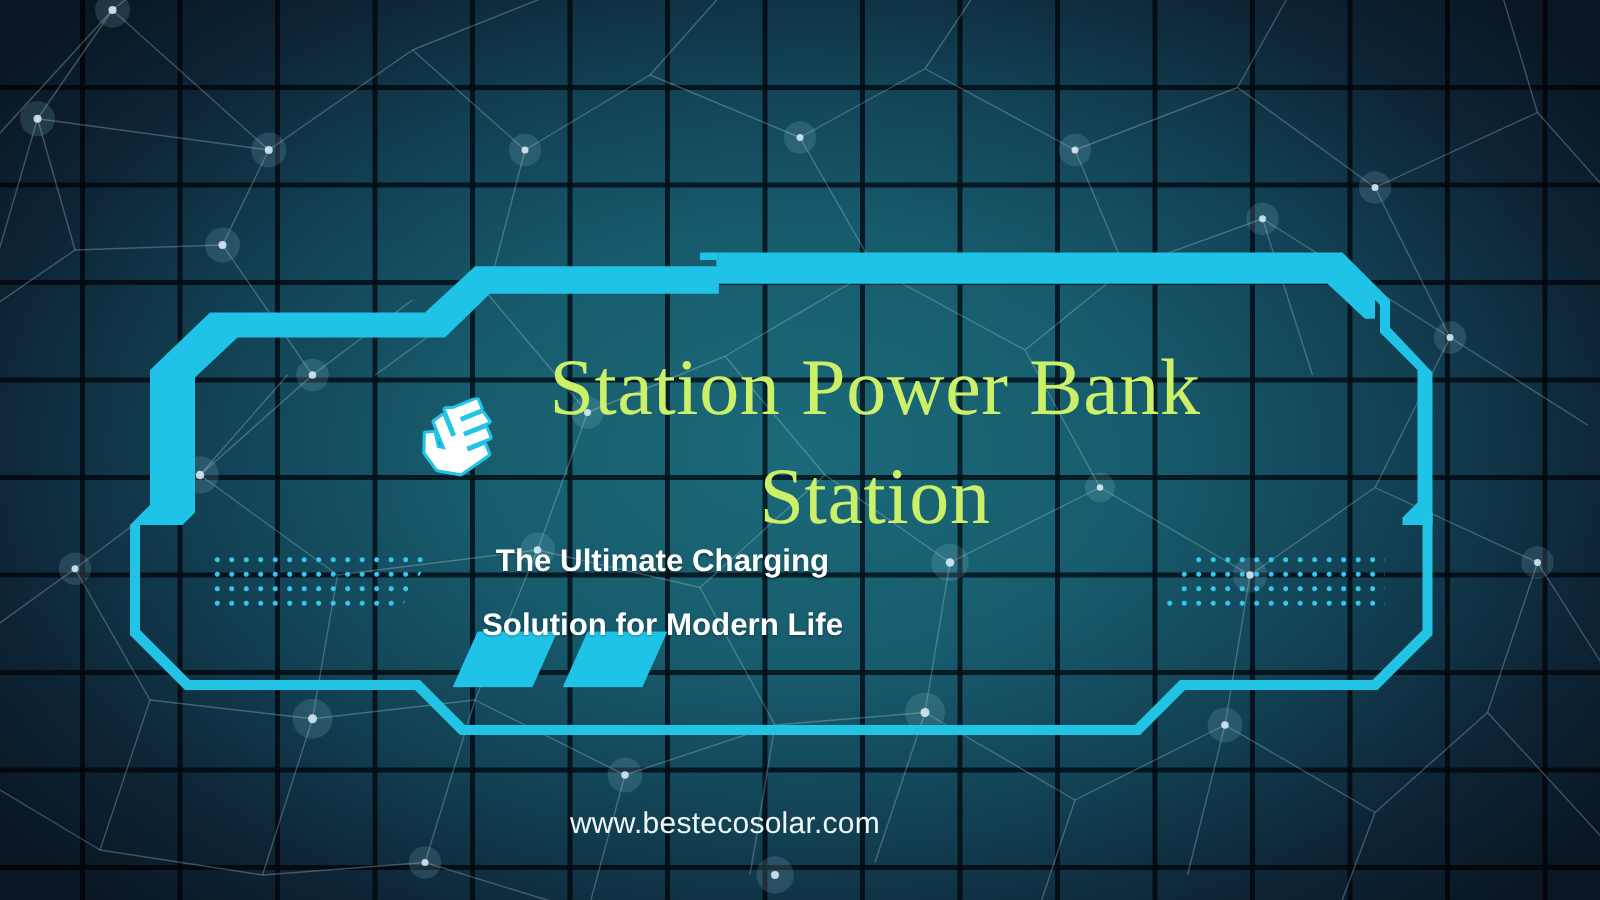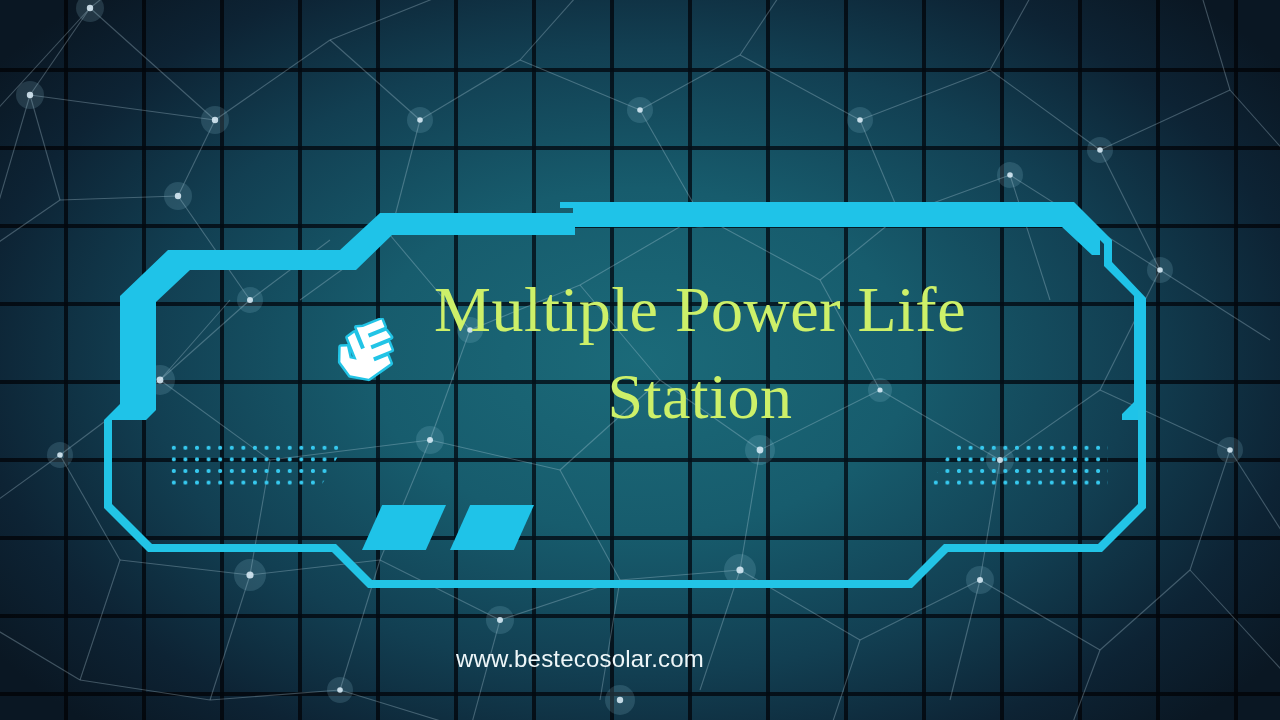--- a/index.html
+++ b/index.html
@@ -288,18 +288,20 @@
                  L62 42 L42 42 L42 46 L56 46 L56 54 L30 60 L14 50 L10 34 L16 20 L22 22
                  L20 34 L26 38 L26 14 L34 12 L34 30 L38 30 L38 8 Z" fill="#ffffff" stroke="#22c4e6" stroke-width="5" stroke-linejoin="round"></path>
         <path d="M44 10 L64 10 L64 18 L46 18 L46 22 L64 22 L66 30 L44 30 L44 34 L62 34
                  L62 42 L42 42 L42 46 L56 46 L56 54 L30 60 L14 50 L10 34 L16 20 L22 22
                  L20 34 L26 38 L26 14 L34 12 L34 30 L38 30 L38 8 Z" fill="#ffffff"></path>
       </g>
     </svg>
   </div>
 
   <div class="textwrap">
-    <div id="headline">Multiple Power Life
+    <div id="headline">Station Power Bank
 Station</div>
+    <div id="subhead">The Ultimate Charging
+Solution for Modern Life</div>
     <div id="website">www.bestecosolar.com</div>
   </div>
 
 </div>
 
 </body></html>

